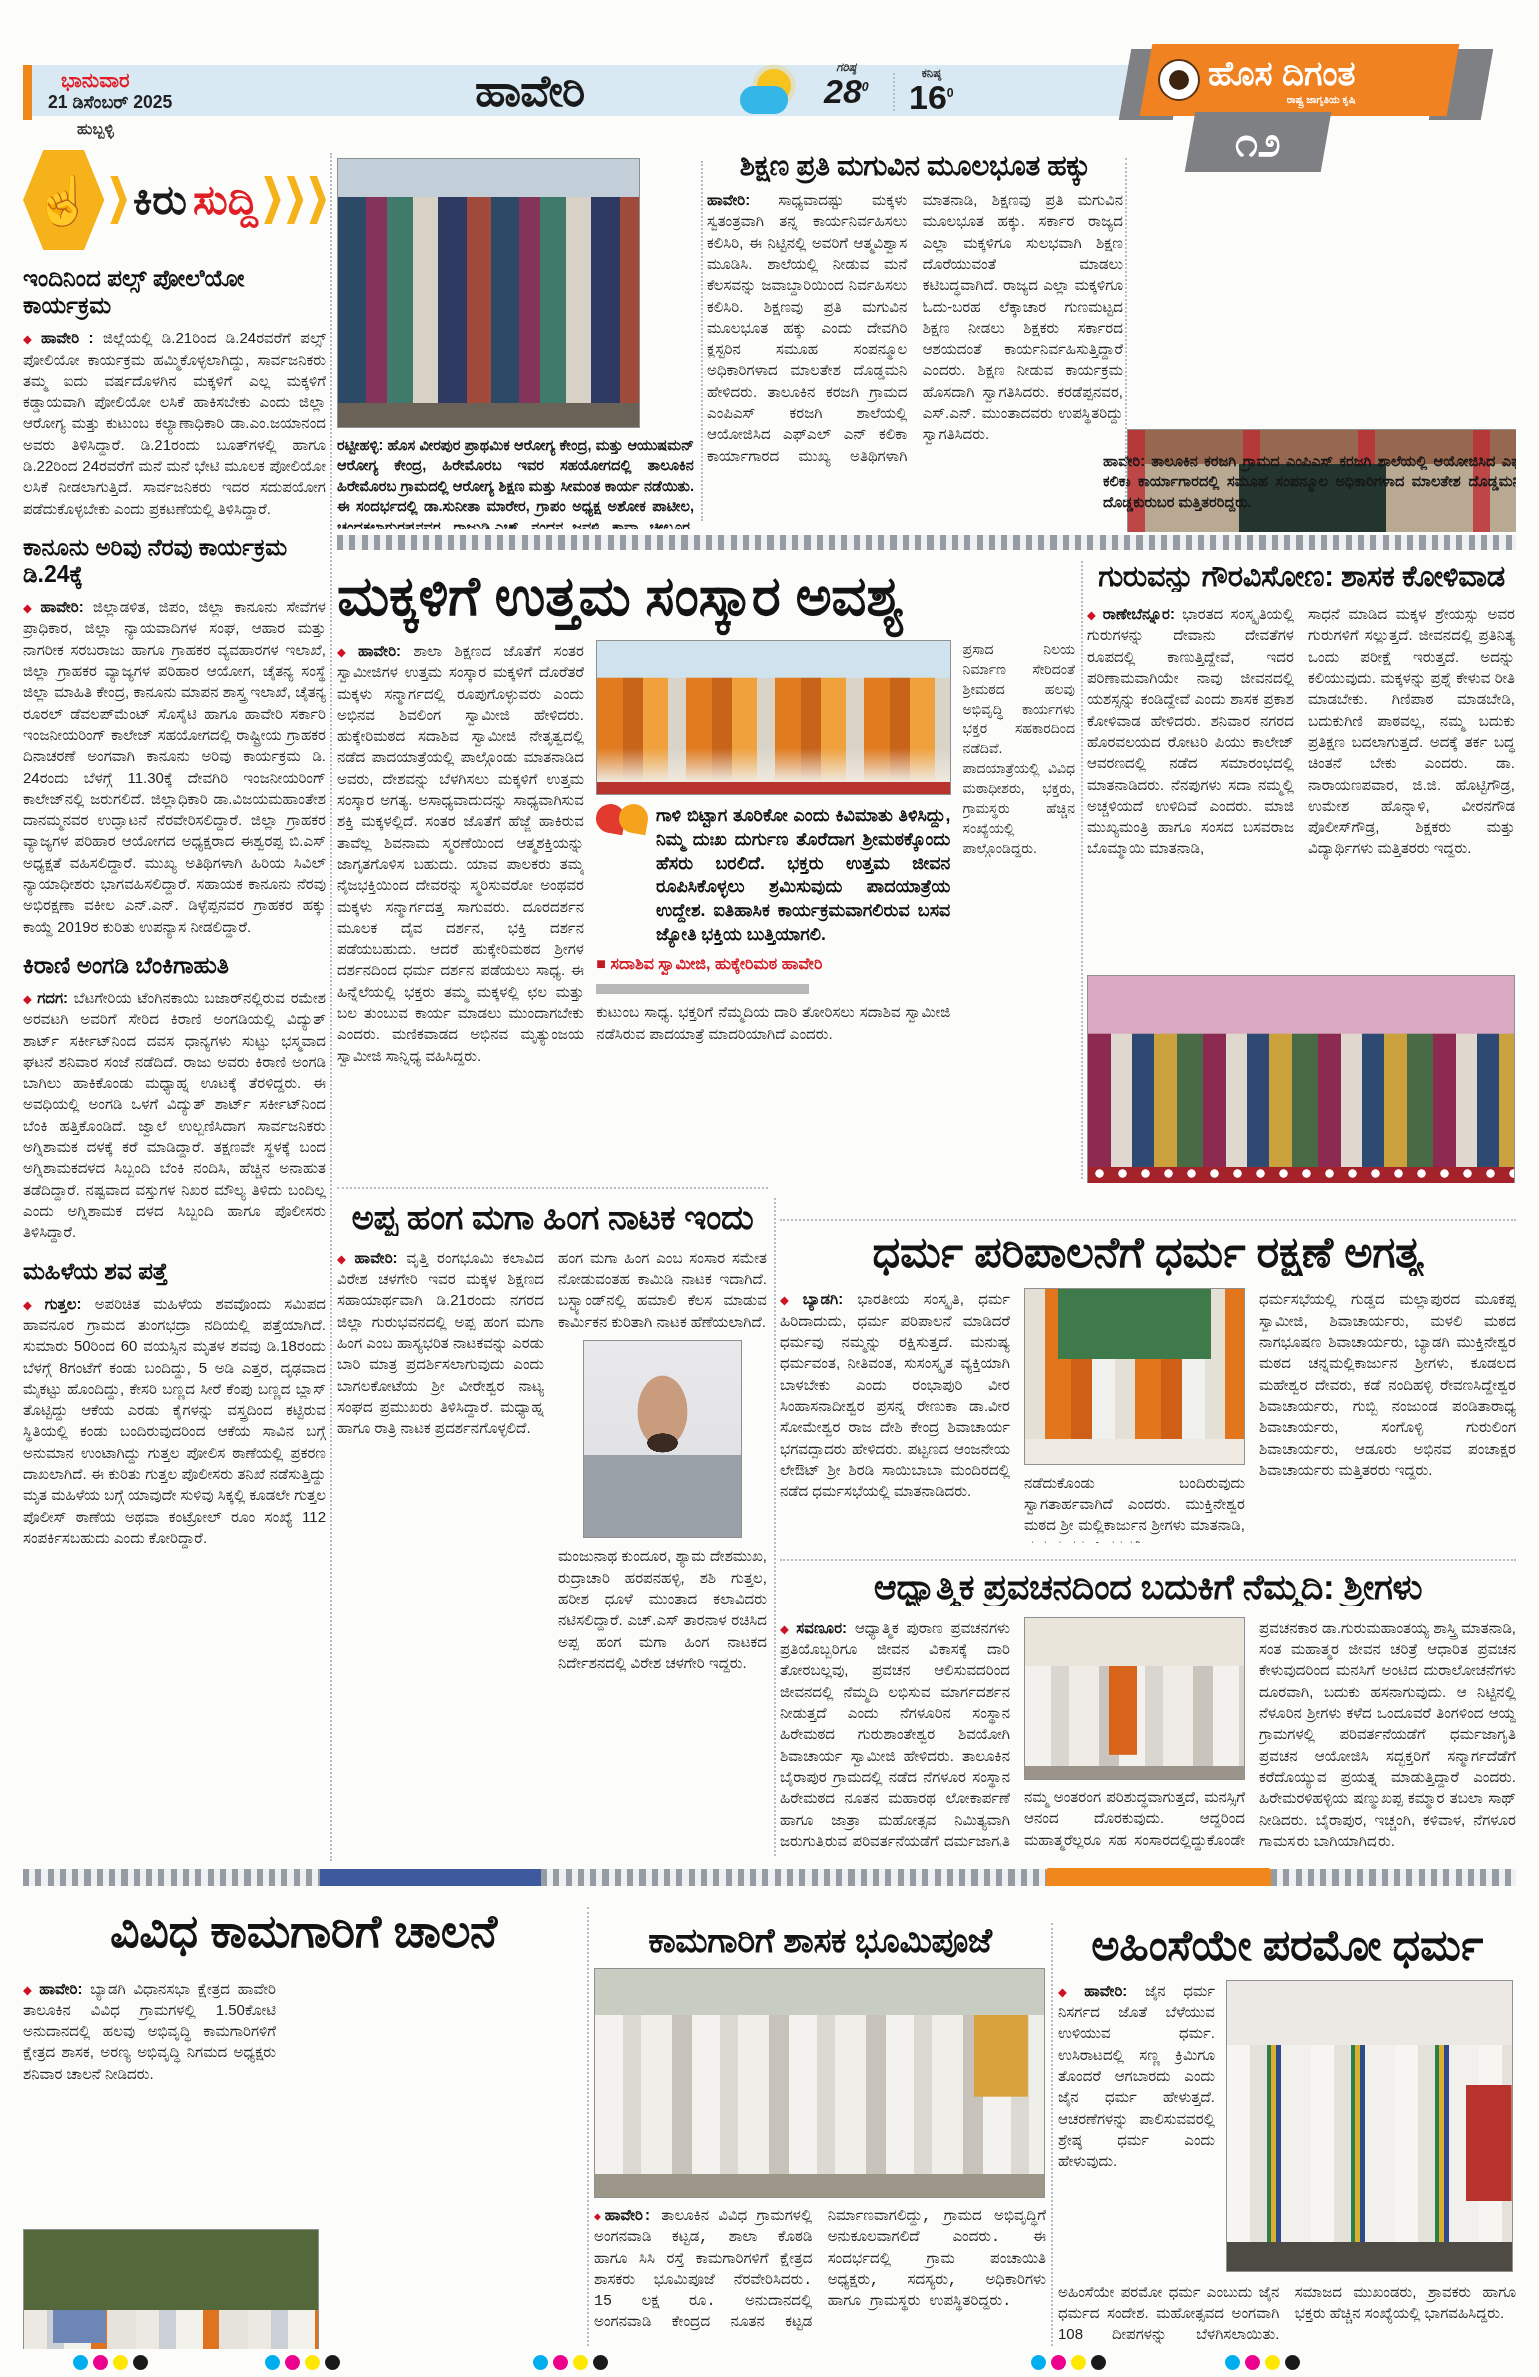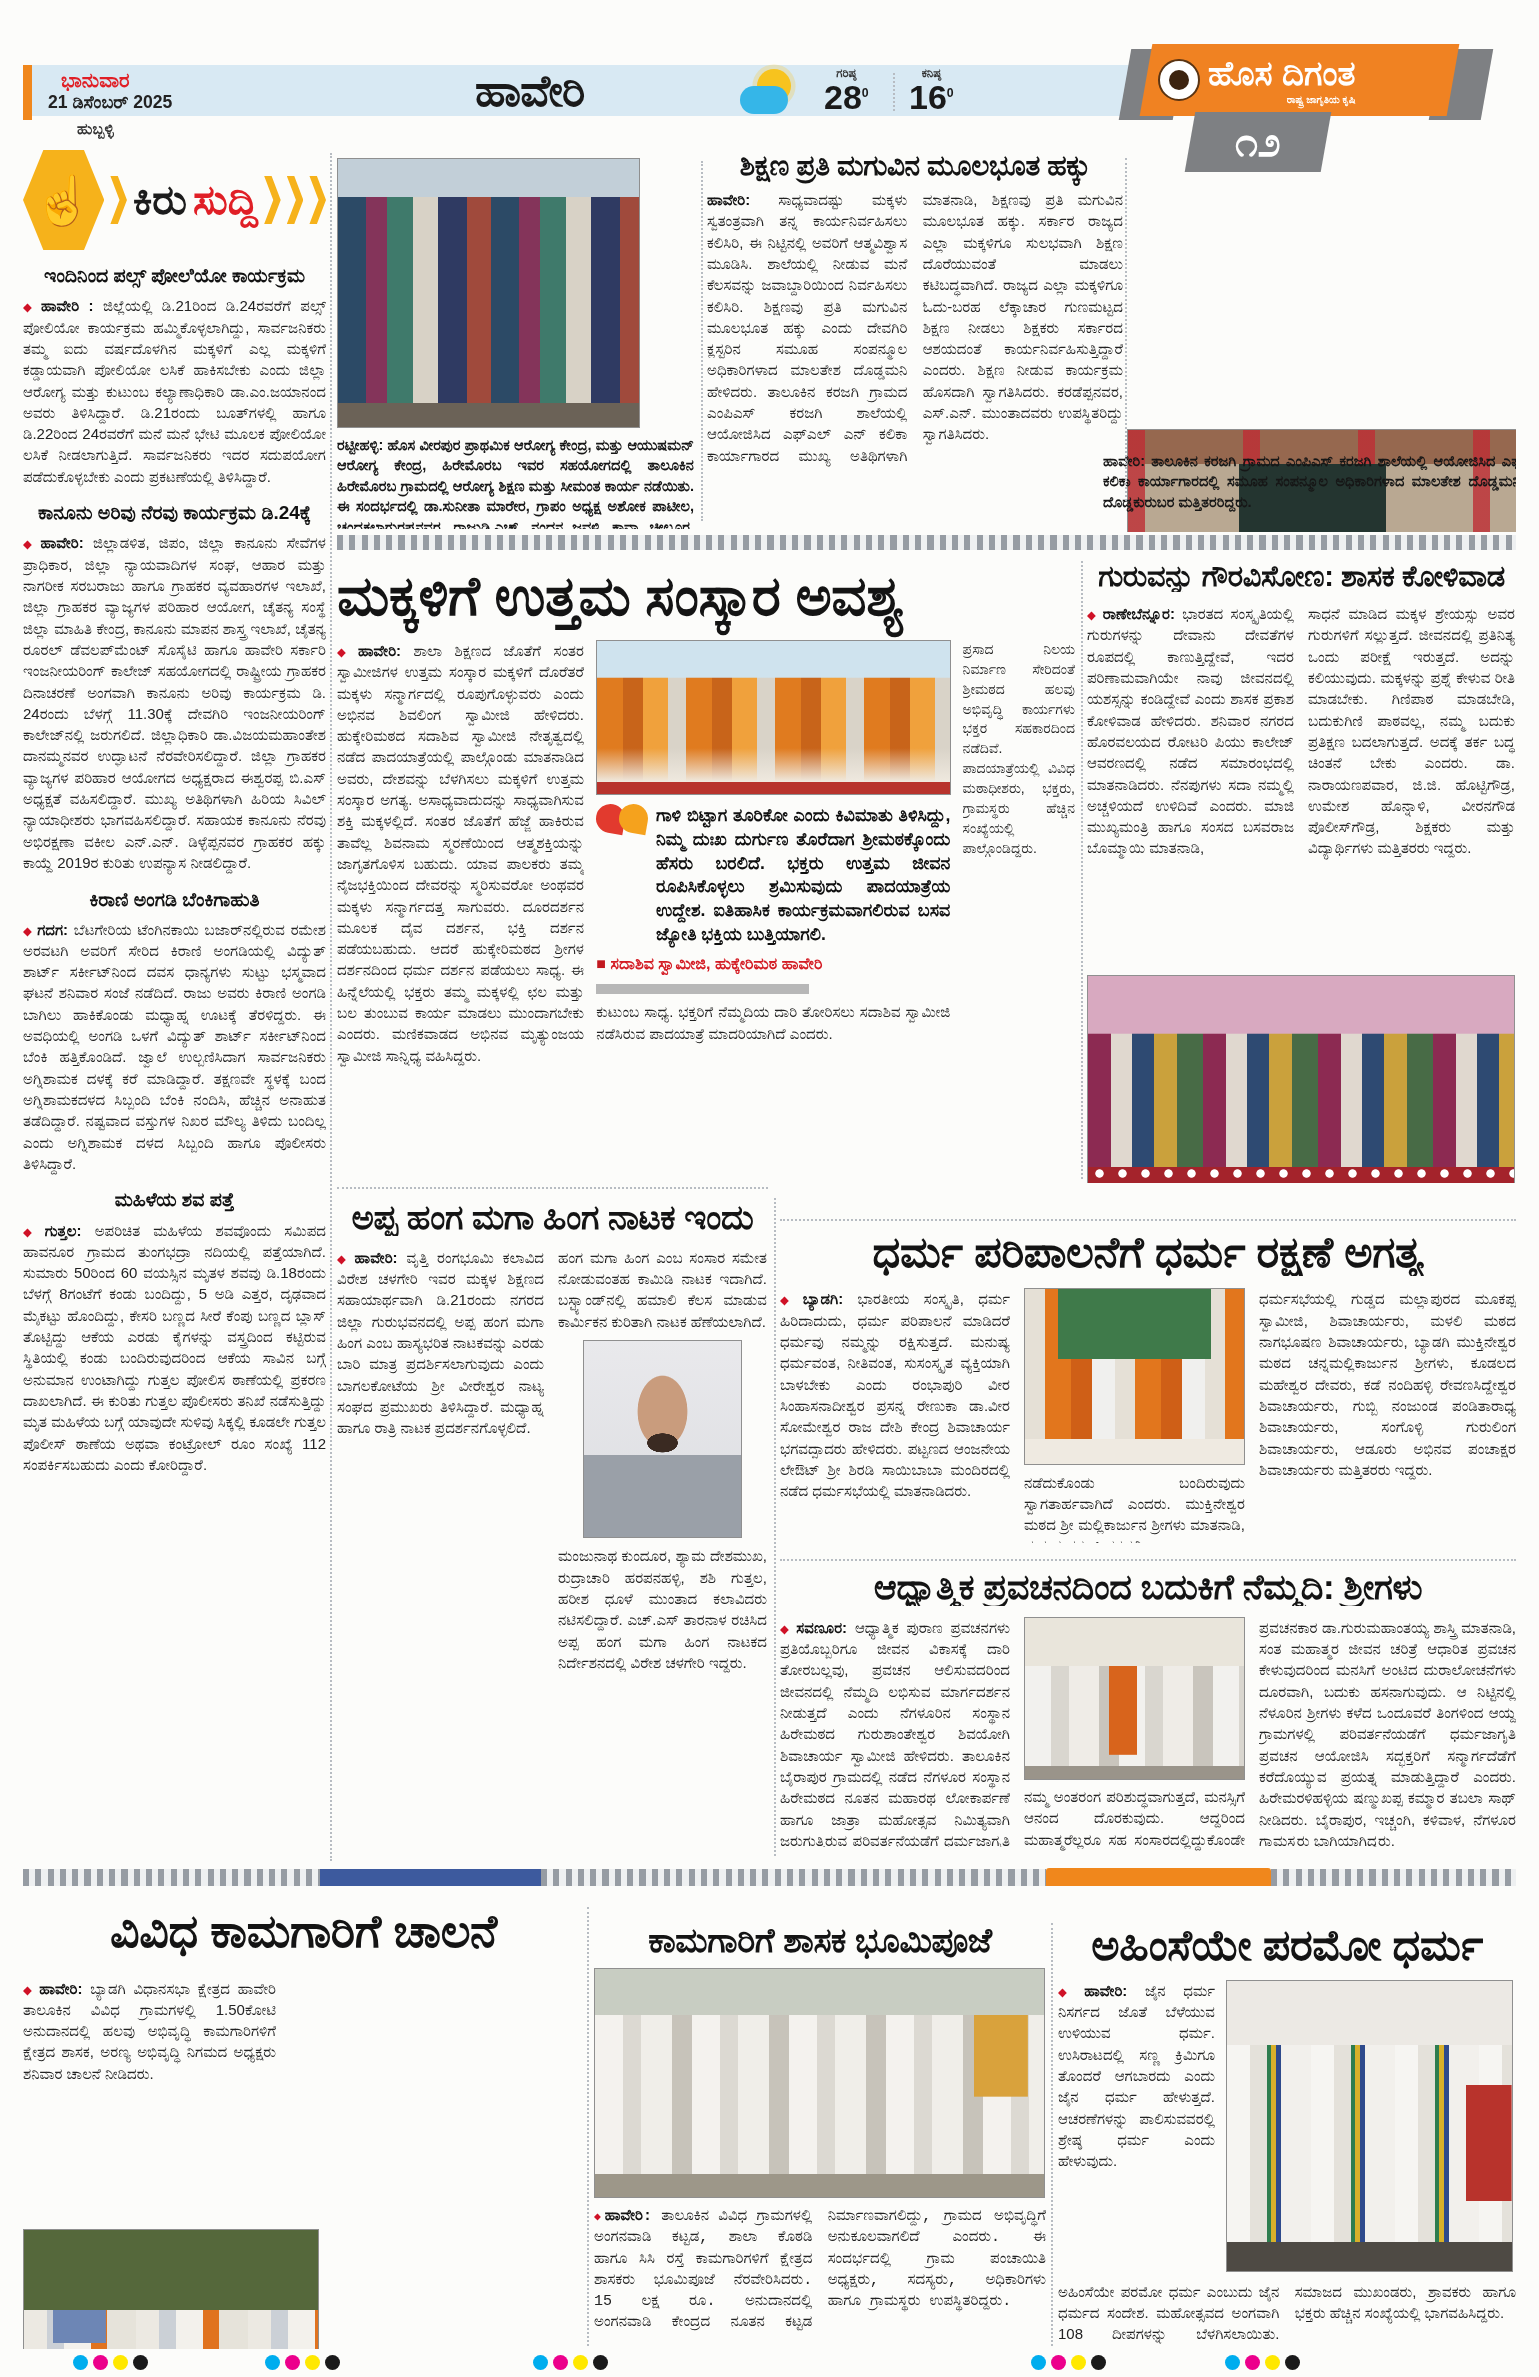--- a/index.html
+++ b/index.html
@@ -39,21 +39,21 @@
   .logo-tag{color:#fff;font-size:10px;font-weight:700;}
   .emblem{width:38px;height:38px;border-radius:50%;background:#fff;border:2.3px solid #5a3413;display:flex;align-items:center;justify-content:center;}
   .emblem i{width:20px;height:20px;border-radius:50%;background:#3d2410;display:block;}
   .pagenum{background:#7e8083;color:#fff;font-size:41px;font-weight:700;display:flex;align-items:center;justify-content:center;}
   
   .hex{width:113px;height:100px;background:#f6b21b;clip-path:polygon(25% 0,75% 0,100% 50%,75% 100%,25% 100%,0 50%);display:flex;align-items:center;justify-content:center;}
   .hand{font-size:48px;color:#111;}
   .chev{width:23px;height:48px;background:#f6b21b;clip-path:polygon(0 0,45% 0,100% 50%,45% 100%,0 100%,55% 50%);}
   .brand-black{font-size:41px;font-weight:800;color:#1c1c1c;}
   .brand-red{font-size:41px;font-weight:800;color:#e01f26;}
-  .side-headline{font-weight:800;font-size:19px;text-align:center;line-height:1.18;color:#121212;margin:15.3px 0 7.7px;}
+  .side-headline{font-weight:800;font-size:23px;text-align:left;line-height:1.18;color:#121212;margin:15.3px 0 7.7px;}
   
   .qm{display:inline-block;width:29px;height:29px;border-radius:50% 50% 0 50%;transform:rotate(10deg);}
   .qm1{background:#e23a2e;}
   .qm2{background:#f5a21d;margin-left:-6.1px;}
   .pq{font-size:17.6px;font-weight:700;line-height:1.35;color:#101010;text-align:justify;}
   .pq-attr{font-size:16px;font-weight:800;color:#d41c24;line-height:1.3;}
   .pq-attr .sq{color:#c2191f;}
   .graybar{height:9.2px;background:#b7b7b7;}
   
   .ph1{background:linear-gradient(180deg,#c2cfd8 0,#c2cfd8 14%,rgba(0,0,0,0) 14%),linear-gradient(0deg,#6b6257 0,#6b6257 9%,rgba(0,0,0,0) 9%),repeating-linear-gradient(90deg,#2c4a66 0 28px,#84345a 28px 49px,#3f7a6b 49px 75px,#d8d2c6 75px 100px,#2f3a62 100px 129px,#a04a3c 129px 153px);}
@@ -80,21 +80,21 @@
   <div class="abs strip" style="left:32px;top:65px;width:1104px;height:51px;"></div>
   <div class="abs day" style="left:61px;top:69px;">ಭಾನುವಾರ</div>
   <div class="abs date" style="left:48px;top:92px;">21 ಡಿಸೆಂಬರ್ 2025</div>
   <div class="abs city" style="left:77px;top:120px;">ಹುಬ್ಬಳ್ಳಿ</div>
   <div class="abs edition" style="left:475px;top:66px;">ಹಾವೇರಿ</div>
 
   <div class="abs" style="left:740px;top:69px;width:73px;height:46px;">
     <span class="abs sun" style="left:17px;top:0;"></span>
     <span class="abs cloud" style="left:0;top:17px;"></span>
   </div>
-  <div class="abs" style="left:824px;top:67px;text-align:center;">
+  <div class="abs" style="left:824px;top:61px;text-align:center;font-style:italic;">
     <div class="wlabel">ಗರಿಷ್ಠ</div>
     <div class="wval"><span>28</span><sup>0</sup></div>
   </div>
   <div class="abs dotv" style="left:893px;top:73px;height:38px;"></div>
   <div class="abs" style="left:909px;top:67px;text-align:center;">
     <div class="wlabel">ಕನಿಷ್ಠ</div>
     <div class="wval"><span>16</span><sup>0</sup></div>
   </div>
 
   <div class="abs skew logo-wing" style="left:1125px;top:49px;width:54px;height:71px;"></div>

